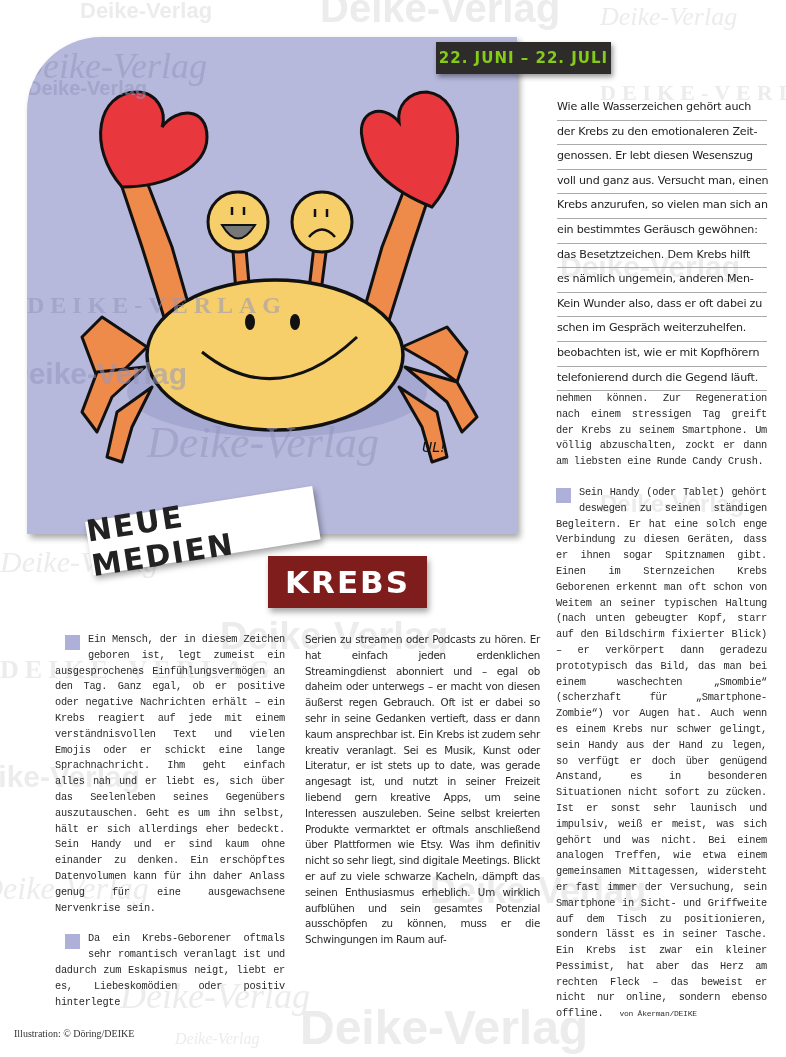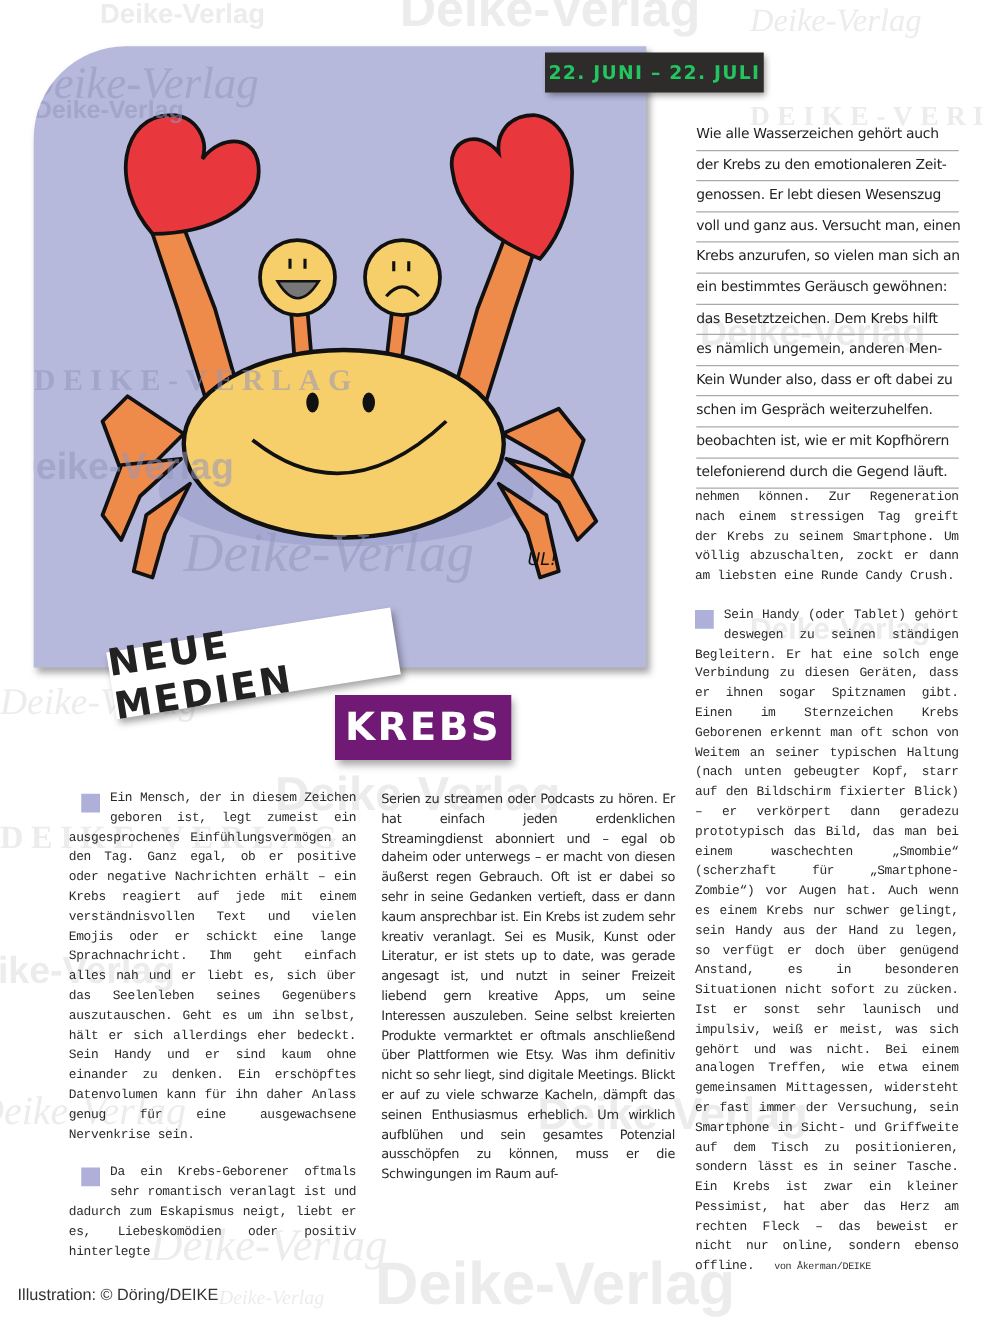--- a/index.html
+++ b/index.html
@@ -3,31 +3,31 @@
 <meta charset="utf-8">
 <style>
   html,body{margin:0;padding:0;}
   body{width:786px;height:1057px;background:#fff;position:relative;overflow:hidden;font-family:"DejaVu Sans",sans-serif;}
   .wm{position:absolute;color:#ececec;white-space:nowrap;pointer-events:none;z-index:0;}
   .wm.sans{font-family:"Liberation Sans",sans-serif;font-weight:bold;}
   .wm.serif{font-family:"Liberation Serif",serif;font-style:italic;}
   .wm.caps{font-family:"Liberation Serif",serif;font-weight:bold;letter-spacing:6px;}
   .illus{position:absolute;left:27px;top:37px;width:490px;height:497px;background:#b6b8dc;border-radius:74px 0 0 0;box-shadow:3px 4px 6px rgba(0,0,0,0.35);overflow:hidden;z-index:1;}
   .illus .wm{color:rgba(150,150,190,0.55);}
-  .date-badge{position:absolute;left:436px;top:42px;width:175px;height:32px;background:#2e2b2b;color:#22c55e;z-index:3;box-shadow:2px 3px 5px rgba(0,0,0,0.4);display:flex;align-items:center;justify-content:center;font-family:"DejaVu Sans",sans-serif;font-weight:bold;font-size:15px;letter-spacing:1px;}
+  .date-badge{position:absolute;left:436px;top:42px;width:175px;height:32px;background:#2e2b2b;color:#84cc16;z-index:3;box-shadow:2px 3px 5px rgba(0,0,0,0.4);display:flex;align-items:center;justify-content:center;font-family:"DejaVu Sans",sans-serif;font-weight:bold;font-size:15px;letter-spacing:1px;}
   .sidebox{position:absolute;left:557px;top:96px;width:210px;z-index:2;}
   .sidebox .line{font-family:"DejaVu Sans",sans-serif;font-size:11.1px;color:#222;height:23.6px;line-height:21px;border-bottom:1.3px solid #aaa;white-space:nowrap;letter-spacing:-0.2px;}
   .col{position:absolute;z-index:2;font-family:"DejaVu Sans",sans-serif;font-size:10.3px;line-height:15.8px;color:#2a2a2a;text-align:justify;letter-spacing:-0.25px;}
   .col p{margin:0;}
   .col .para{margin-bottom:15px;font-family:Liberation Mono, monospace;}
   .dropsq{float:left;width:15px;height:15px;background:#aeb0da;margin:3px 8px 0 10px;}
   .title1{position:absolute;left:85px;top:522px;width:230px;height:54px;background:#fff;transform:rotate(-9deg);transform-origin:left top;box-shadow:2px 4px 6px rgba(0,0,0,0.35);z-index:4;display:flex;align-items:center;justify-content:center;font-family:"DejaVu Sans",sans-serif;font-weight:bold;font-size:30px;color:#222;letter-spacing:2px;}
-  .title2{position:absolute;left:268px;top:556px;width:141px;height:52px;background:#701a75;color:#fff;box-shadow:2px 4px 6px rgba(0,0,0,0.35);z-index:4;display:flex;align-items:center;justify-content:center;font-family:"DejaVu Sans",sans-serif;font-weight:bold;font-size:31px;letter-spacing:2px;}
+  .title2{position:absolute;left:268px;top:556px;width:159px;height:52px;background:#7f1d1d;color:#fff;box-shadow:2px 4px 6px rgba(0,0,0,0.35);z-index:4;display:flex;align-items:center;justify-content:center;font-family:"DejaVu Sans",sans-serif;font-weight:bold;font-size:31px;letter-spacing:2px;}
   .author{font-size:8px;color:#333;margin-left:10px;}
-  .credit{position:absolute;left:14px;top:1028px;font-family:Liberation Sans, sans-serif;font-size:13px;color:#333;z-index:2;}
+  .credit{position:absolute;left:14px;top:1028px;font-family:Liberation Serif, serif;font-size:10px;color:#333;z-index:2;}
 </style>
 </head>
 <body>
 
 <div class="wm sans" style="left:80px;top:-2px;font-size:22px;">Deike-Verlag</div>
 <div class="wm sans" style="left:320px;top:-14px;font-size:40px;">Deike-Verlag</div>
 <div class="wm serif" style="left:600px;top:2px;font-size:26px;">Deike-Verlag</div>
 <div class="wm caps" style="left:600px;top:80px;font-size:22px;">DEIKE-VERLAG</div>
 <div class="wm sans" style="left:560px;top:250px;font-size:30px;">Deike-Verlag</div>
 <div class="wm sans" style="left:600px;top:490px;font-size:24px;">Deike-Verlag</div>

